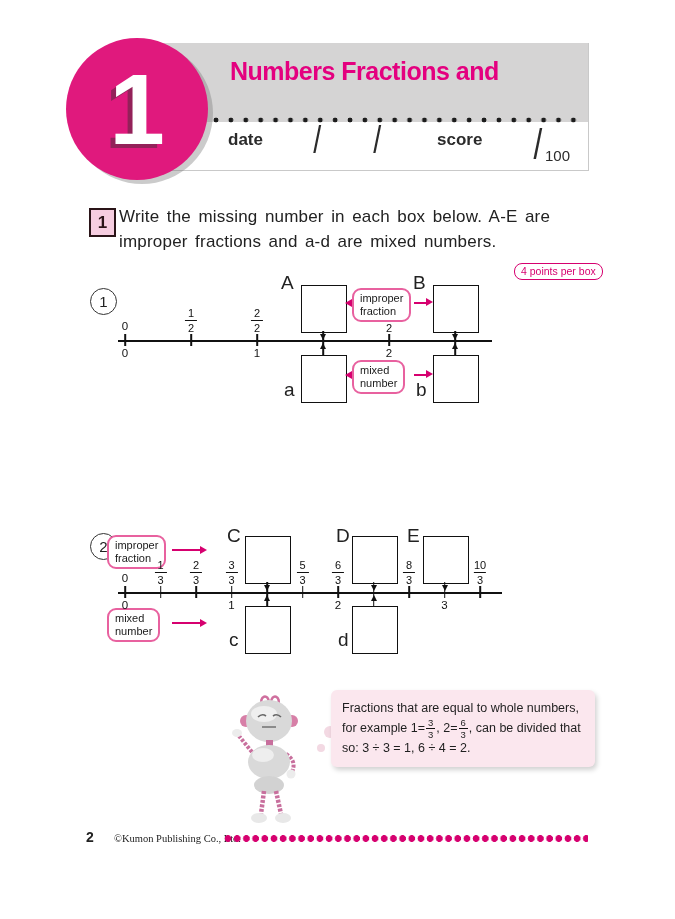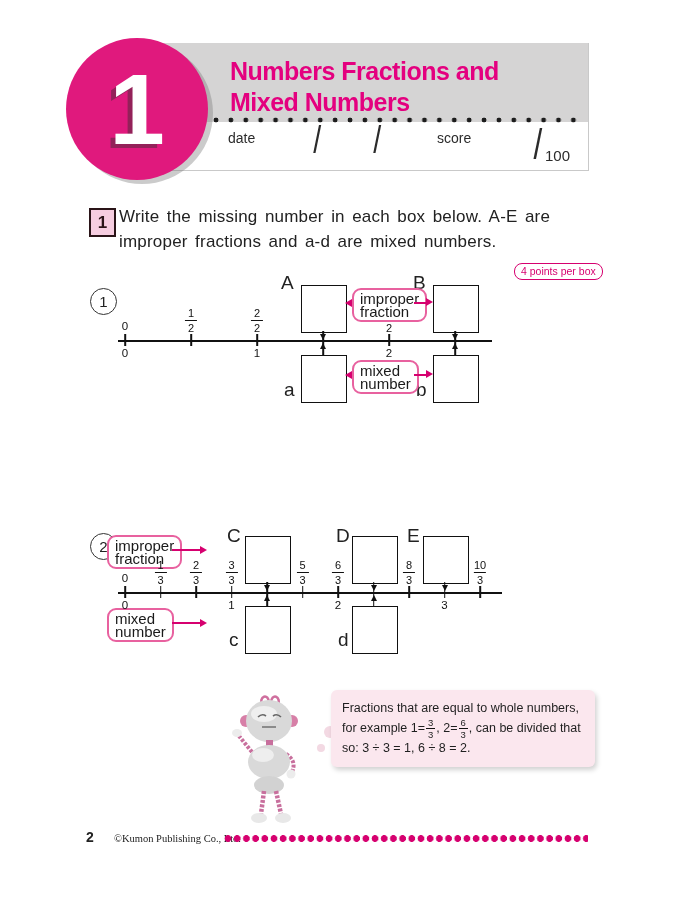--- a/index.html
+++ b/index.html
@@ -14,21 +14,21 @@
   .hdr-dots{position:absolute;left:212px;top:115px;width:372px;height:11px;
             background-image:radial-gradient(circle at 4px 5px,#1c1c1c 2.1px,transparent 2.7px);
             background-size:14.9px 11px;background-repeat:repeat-x;}
   .lesson-circle{position:absolute;left:66px;top:38px;width:142px;height:142px;border-radius:50%;
                  background:#e0197d;box-shadow:5px 4px 0 rgba(125,125,125,.40);
                  display:flex;align-items:center;justify-content:center;}
   .lesson-num{color:#fff;font-size:100px;font-weight:bold;line-height:1;
               text-shadow:-5px 4px 0 rgba(84,40,60,.55);}
   .hdr-title{position:absolute;left:230px;top:56px;font-size:25px;line-height:31px;
              font-weight:bold;color:#e4007f;letter-spacing:-0.5px;}
-  .datebar-label{position:absolute;font-size:14px;color:#2b2b2b;}
+  .datebar-label{position:absolute;font-size:17px;color:#2b2b2b;font-weight:bold;}
   .slash{position:absolute;font-size:38px;color:#2b2b2b;font-weight:400;line-height:1;
          transform:scaleX(.75);}
   .score-total{position:absolute;font-size:15px;color:#2b2b2b;}
 
   
   .prob-numbox{position:absolute;left:89px;top:208px;width:23px;height:25px;background:#f6cde0;
                border:2.6px solid #2a1418;display:flex;align-items:center;justify-content:center;
                font-size:17px;font-weight:bold;color:#2a1418;}
   .prob-line{position:absolute;font-size:17px;color:#222;word-spacing:2.5px;letter-spacing:.2px;}
   .points-badge{position:absolute;left:514px;top:263px;border:1.2px solid #d6006f;border-radius:8px;
@@ -45,21 +45,21 @@
   .ansbox{position:absolute;width:44px;height:46px;border:1.7px solid #111;background:#fff;}
   .boxletter{position:absolute;font-size:19px;color:#222;line-height:20px;}
   .circnum{position:absolute;width:25px;height:25px;border:1.5px solid #333;border-radius:50%;
            font-size:15px;color:#222;display:flex;align-items:center;justify-content:center;}
   .vline{position:absolute;width:1.6px;background:#111;transform:translateX(-50%);}
   .ahd{position:absolute;width:0;height:0;border-left:3.6px solid transparent;
        border-right:3.6px solid transparent;border-top:6px solid #111;transform:translateX(-50%);}
   .ahu{position:absolute;width:0;height:0;border-left:3.6px solid transparent;
        border-right:3.6px solid transparent;border-bottom:6px solid #111;transform:translateX(-50%);}
   .pill{position:absolute;border:2px solid #e8619f;border-radius:9px;background:#fff;
-        font-size:15px;line-height:13px;padding:2px 6px;color:#1a1a1a;text-align:left;}
+        font-size:11px;line-height:13px;padding:2px 6px;color:#1a1a1a;text-align:left;}
   .phl{position:absolute;height:2.2px;background:#d6006f;}
   .ahl{position:absolute;width:0;height:0;border-top:4.2px solid transparent;
        border-bottom:4.2px solid transparent;border-right:7px solid #d6006f;}
   .ahr{position:absolute;width:0;height:0;border-top:4.2px solid transparent;
        border-bottom:4.2px solid transparent;border-left:7px solid #d6006f;}
 
   
   .info-box{position:absolute;left:118px;top:407px;width:282px;background:#fbe7f0;
             box-shadow:4px 4px 0 #cbcbcb;padding:10px 12px;font-size:13px;line-height:21px;color:#1f1f1f;}
   .info-box b{font-weight:bold;}
@@ -84,21 +84,20 @@
 </head>
 <body>
 
 <div class="page">
 
   <div class="hdr-block">
     <div class="hdr-gray"></div>
   </div>
   <div class="hdr-title">
     <div>Numbers Fractions and</div>
-    <div>Mixed Numbers</div>
   </div>
   <div class="hdr-dots"></div>
   <div class="datebar-label" style="left:228px;top:130px;">date</div>
   <div class="slash" style="left:312px;top:121px;">/</div>
   <div class="slash" style="left:372px;top:121px;">/</div>
   <div class="datebar-label" style="left:437px;top:130px;">score</div>
   <div class="slash" style="left:532px;top:124px;font-size:42px;">/</div>
   <div class="score-total" style="left:545px;top:147px;">100</div>
   <div class="lesson-circle">
     <div class="lesson-num">1</div>
@@ -293,20 +292,20 @@
 
   <div class="bubble">
     <div class="bline">Fractions that are equal to whole numbers,</div>
     <div class="bline"><span>for example 1=</span><span class="ifrac">
           <span class="fnum">3</span>
           <span class="fden">3</span>
         </span><span>, 2=</span><span class="ifrac">
           <span class="fnum">6</span>
           <span class="fden">3</span>
         </span><span>, can be divided that</span></div>
-    <div class="bline">so: 3 ÷ 3 = 1, 6 ÷ 8 = 2.</div>
+    <div class="bline">so: 3 ÷ 3 = 1, 6 ÷ 4 = 2.</div>
   </div>
 
   <div class="foot-page">2</div>
   <div class="foot-copy">©Kumon Publishing Co., Ltd.</div>
   <div class="foot-dots"></div>
 
 </div>
 
 </body></html>

